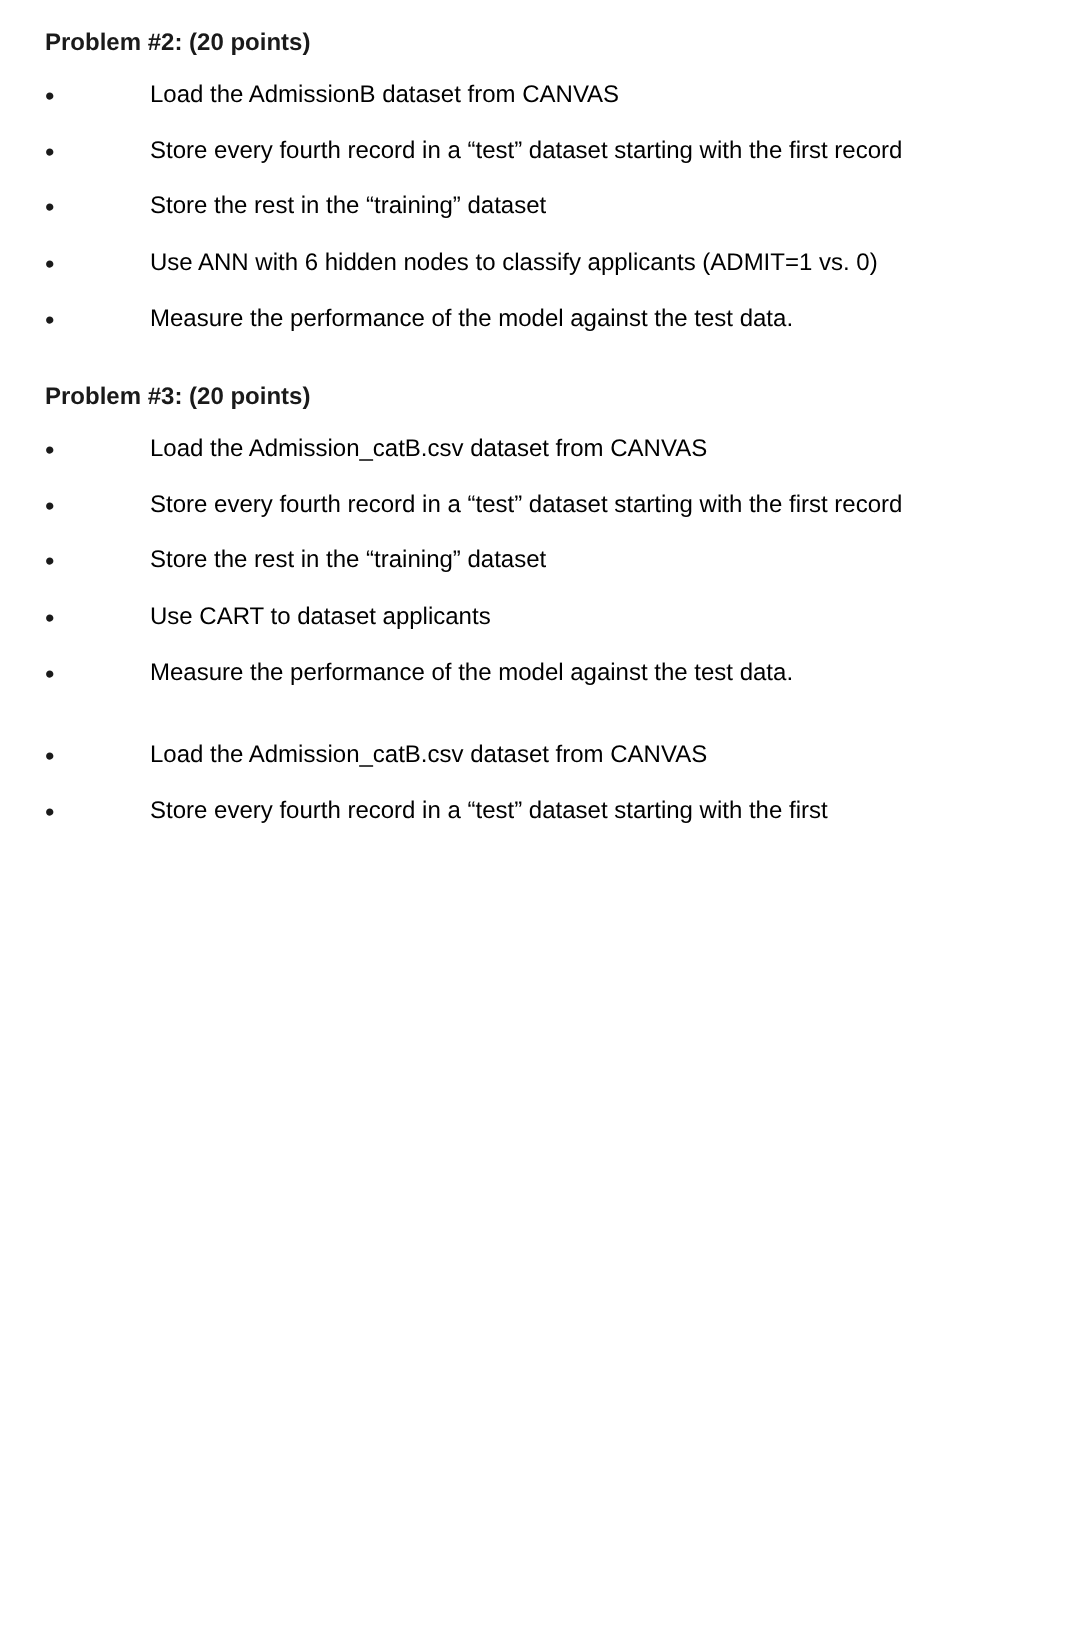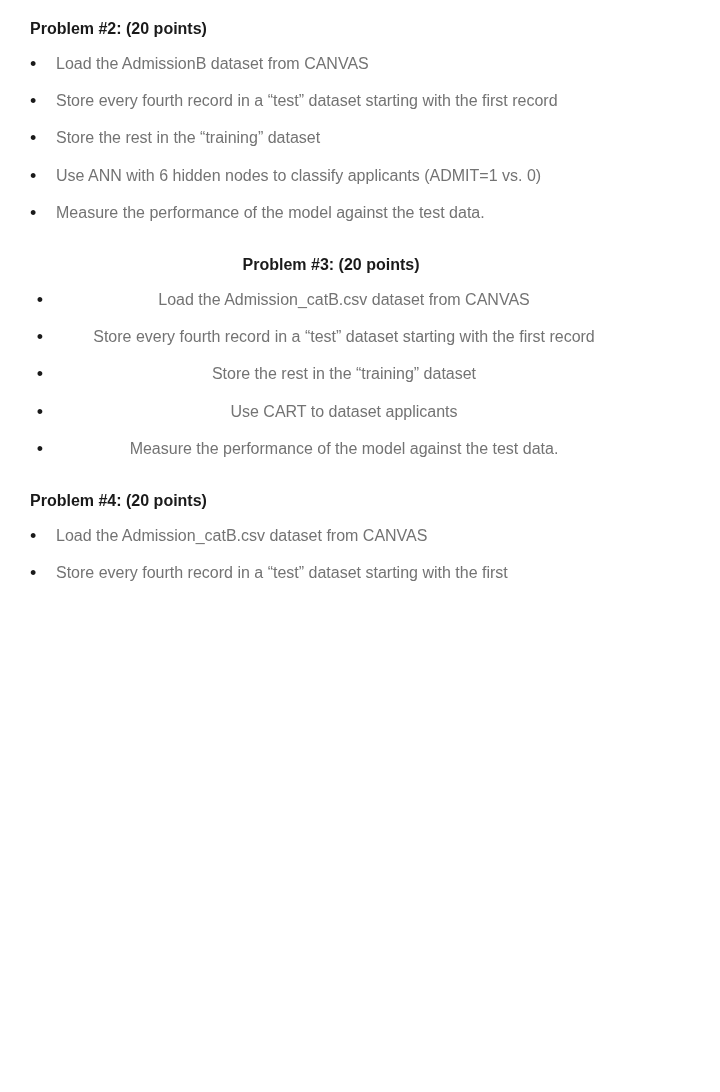--- a/index.html
+++ b/index.html
@@ -53,21 +53,22 @@
       font-size: 18px;
       line-height: 1.4;
       margin-right: 6px;
       color: #1a1a1a;
     }
 
     .bullet-text {
       flex: 1;
       font-size: 16px;
       line-height: 1.5;
-      color: #737373;
+      color: #000000;
+      margin-left: 44px;
     }
   </style>
 </head>
 <body>
 
 <div class="page">
 
   <div class="problem-section">
     <div class="problem-title">Problem #2: (20 points)</div>
     <ul class="bullet-list">
@@ -87,21 +88,21 @@
         <span class="bullet-dot">•</span>
         <span class="bullet-text">Use ANN with 6 hidden nodes to classify applicants (ADMIT=1 vs. 0)</span>
       </li>
       <li>
         <span class="bullet-dot">•</span>
         <span class="bullet-text">Measure the performance of the model against the test data.</span>
       </li>
     </ul>
   </div>
 
-  <div class="problem-section" style="margin-top: 30px; text-align: center;">
+  <div class="problem-section" style="margin-top: 30px;">
     <div class="problem-title">Problem #3: (20 points)</div>
     <ul class="bullet-list">
       <li>
         <span class="bullet-dot">•</span>
         <span class="bullet-text">Load the Admission_catB.csv dataset from CANVAS</span>
       </li>
       <li>
         <span class="bullet-dot">•</span>
         <span class="bullet-text">Store every fourth record in a “test” dataset starting with the first record</span>
       </li>
@@ -114,21 +115,20 @@
         <span class="bullet-text">Use CART to dataset applicants</span>
       </li>
       <li>
         <span class="bullet-dot">•</span>
         <span class="bullet-text">Measure the performance of the model against the test data.</span>
       </li>
     </ul>
   </div>
 
   <div class="problem-section" style="margin-top: 20px;">
-    <div class="problem-title">Problem #4: (20 points)</div>
     <ul class="bullet-list">
       <li>
         <span class="bullet-dot">•</span>
         <span class="bullet-text">Load the Admission_catB.csv dataset from CANVAS</span>
       </li>
       <li>
         <span class="bullet-dot">•</span>
         <span class="bullet-text">Store every fourth record in a “test” dataset starting with the first</span>
       </li>
     </ul>

